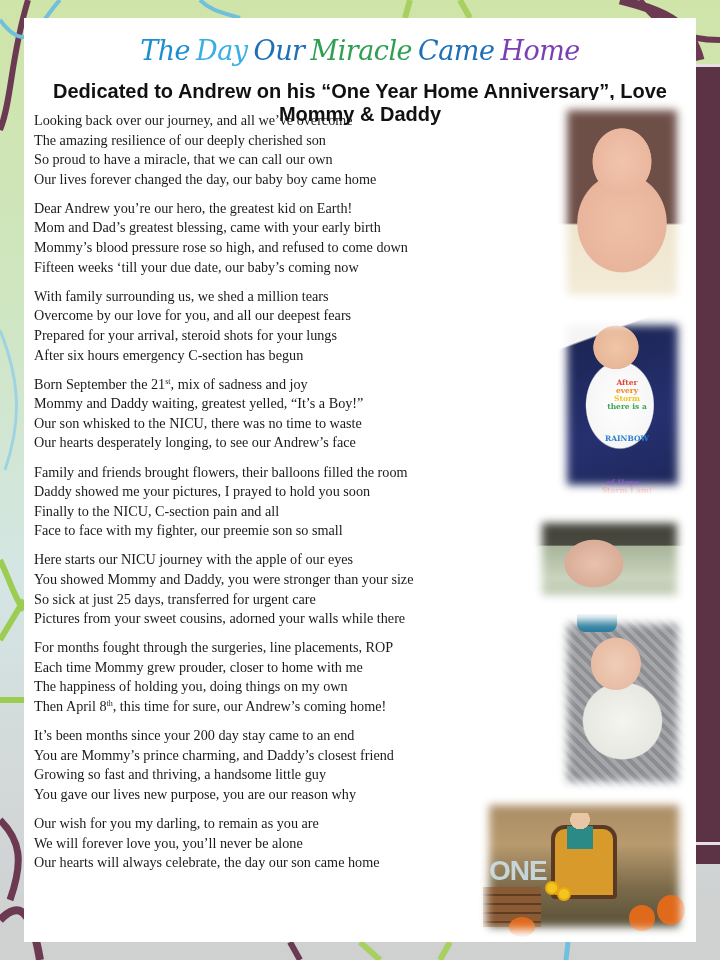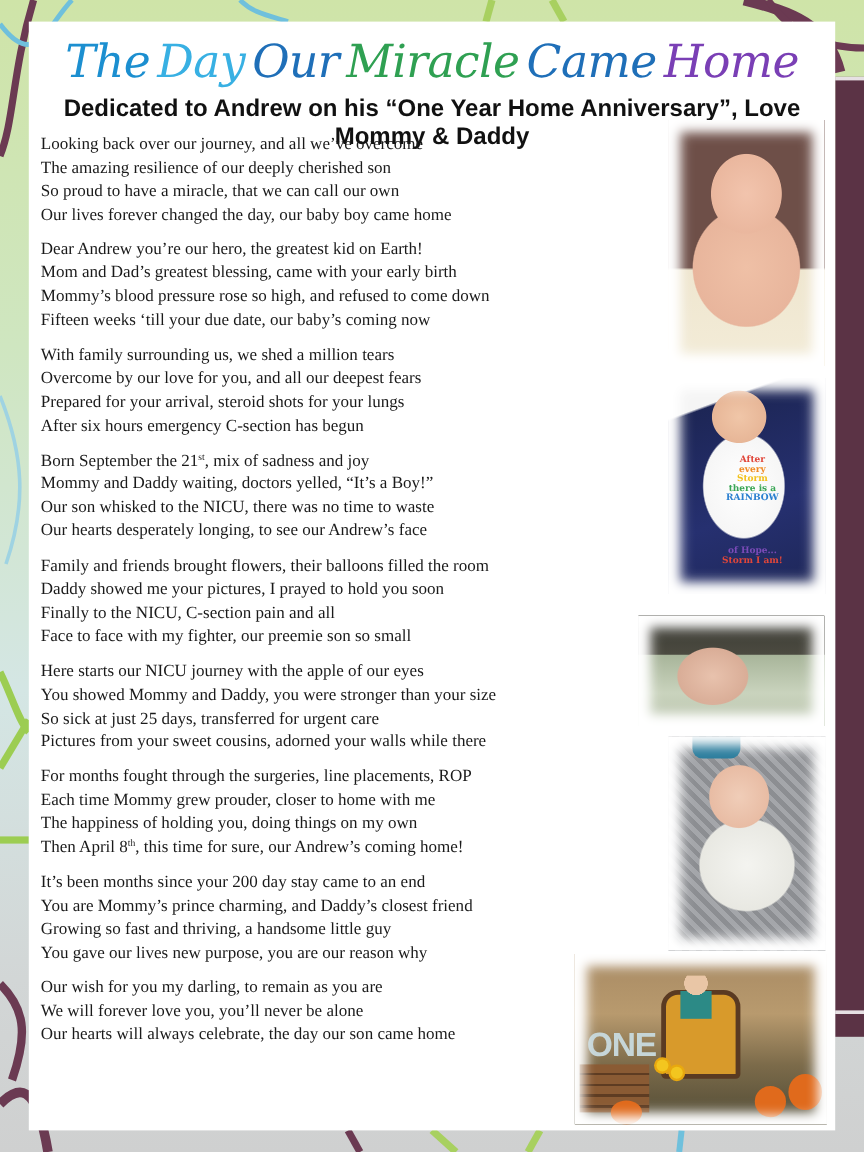--- a/index.html
+++ b/index.html
@@ -16,21 +16,21 @@
   .purple-band .stripe {
     position: absolute; left: 0; right: 0; height: 3px; background: #ffffff; opacity: .85;
   }
   .page {
     position: absolute; left: 24px; top: 18px; width: 672px; height: 924px;
     background: #ffffff; z-index: 2;
   }
   .title {
     position: absolute; left: 0; right: 0; top: 8px; text-align: center;
     font-family: "DejaVu Serif", "Liberation Serif", serif; font-style: italic;
-    font-size: 38px; letter-spacing: -0.5px; line-height: 50px;
+    font-size: 27px; letter-spacing: -0.5px; line-height: 50px;
   }
   .title span { margin: 0 3px; }
   .subtitle {
     position: absolute; left: 0; right: 0; top: 62px; text-align: center;
     font-family: "Liberation Sans", "DejaVu Sans", sans-serif; font-weight: bold;
     font-size: 20px; color: #111;
   }
   .poem { position: absolute; left: 10px; top: 93px; width: 520px; }
   .stanza { margin-bottom: 9.5px; }
   .line {
@@ -140,21 +140,21 @@
         <div class="line">Fifteen weeks ‘till your due date, our baby’s coming now</div>
       </div>
       <div class="stanza">
         <div class="line">With family surrounding us, we shed a million tears</div>
         <div class="line">Overcome by our love for you, and all our deepest fears</div>
         <div class="line">Prepared for your arrival, steroid shots for your lungs</div>
         <div class="line">After six hours emergency C-section has begun</div>
       </div>
       <div class="stanza">
         <div class="line">Born September the 21<sup>st</sup>, mix of sadness and joy</div>
-        <div class="line">Mommy and Daddy waiting, doctors yelled, “It’s a Boy!”</div>
+        <div class="line">Mommy and Daddy waiting, greatest yelled, “It’s a Boy!”</div>
         <div class="line">Our son whisked to the NICU, there was no time to waste</div>
         <div class="line">Our hearts desperately longing, to see our Andrew’s face</div>
       </div>
       <div class="stanza">
         <div class="line">Family and friends brought flowers, their balloons filled the room</div>
         <div class="line">Daddy showed me your pictures, I prayed to hold you soon</div>
         <div class="line">Finally to the NICU, C-section pain and all</div>
         <div class="line">Face to face with my fighter, our preemie son so small</div>
       </div>
       <div class="stanza">
@@ -185,21 +185,21 @@
   <div class="photo p1">
     <div class="vign"></div>
   </div>
 
   <div class="photo p2">
     <div class="onesie-text" id="onesie">
         <div style="color: rgb(224, 70, 58);">After</div>
         <div style="color: rgb(240, 138, 36);">every</div>
         <div style="color: rgb(242, 194, 31);">Storm</div>
         <div style="color: rgb(58, 166, 85);">there is a</div>
-        <div style="color: rgb(42, 127, 208);">RAINBOW</div>
+        <div style="color: rgb(42, 127, 208); margin-top: 24px;">RAINBOW</div>
         <div style="color: rgb(123, 75, 184); margin-top: 36px;">of Hope...</div>
         <div style="color: rgb(224, 70, 58);">Storm I am!</div>
       </div>
     <div class="vign"></div>
   </div>
 
   <div class="photo p3">
     <div class="vign"></div>
   </div>
 

